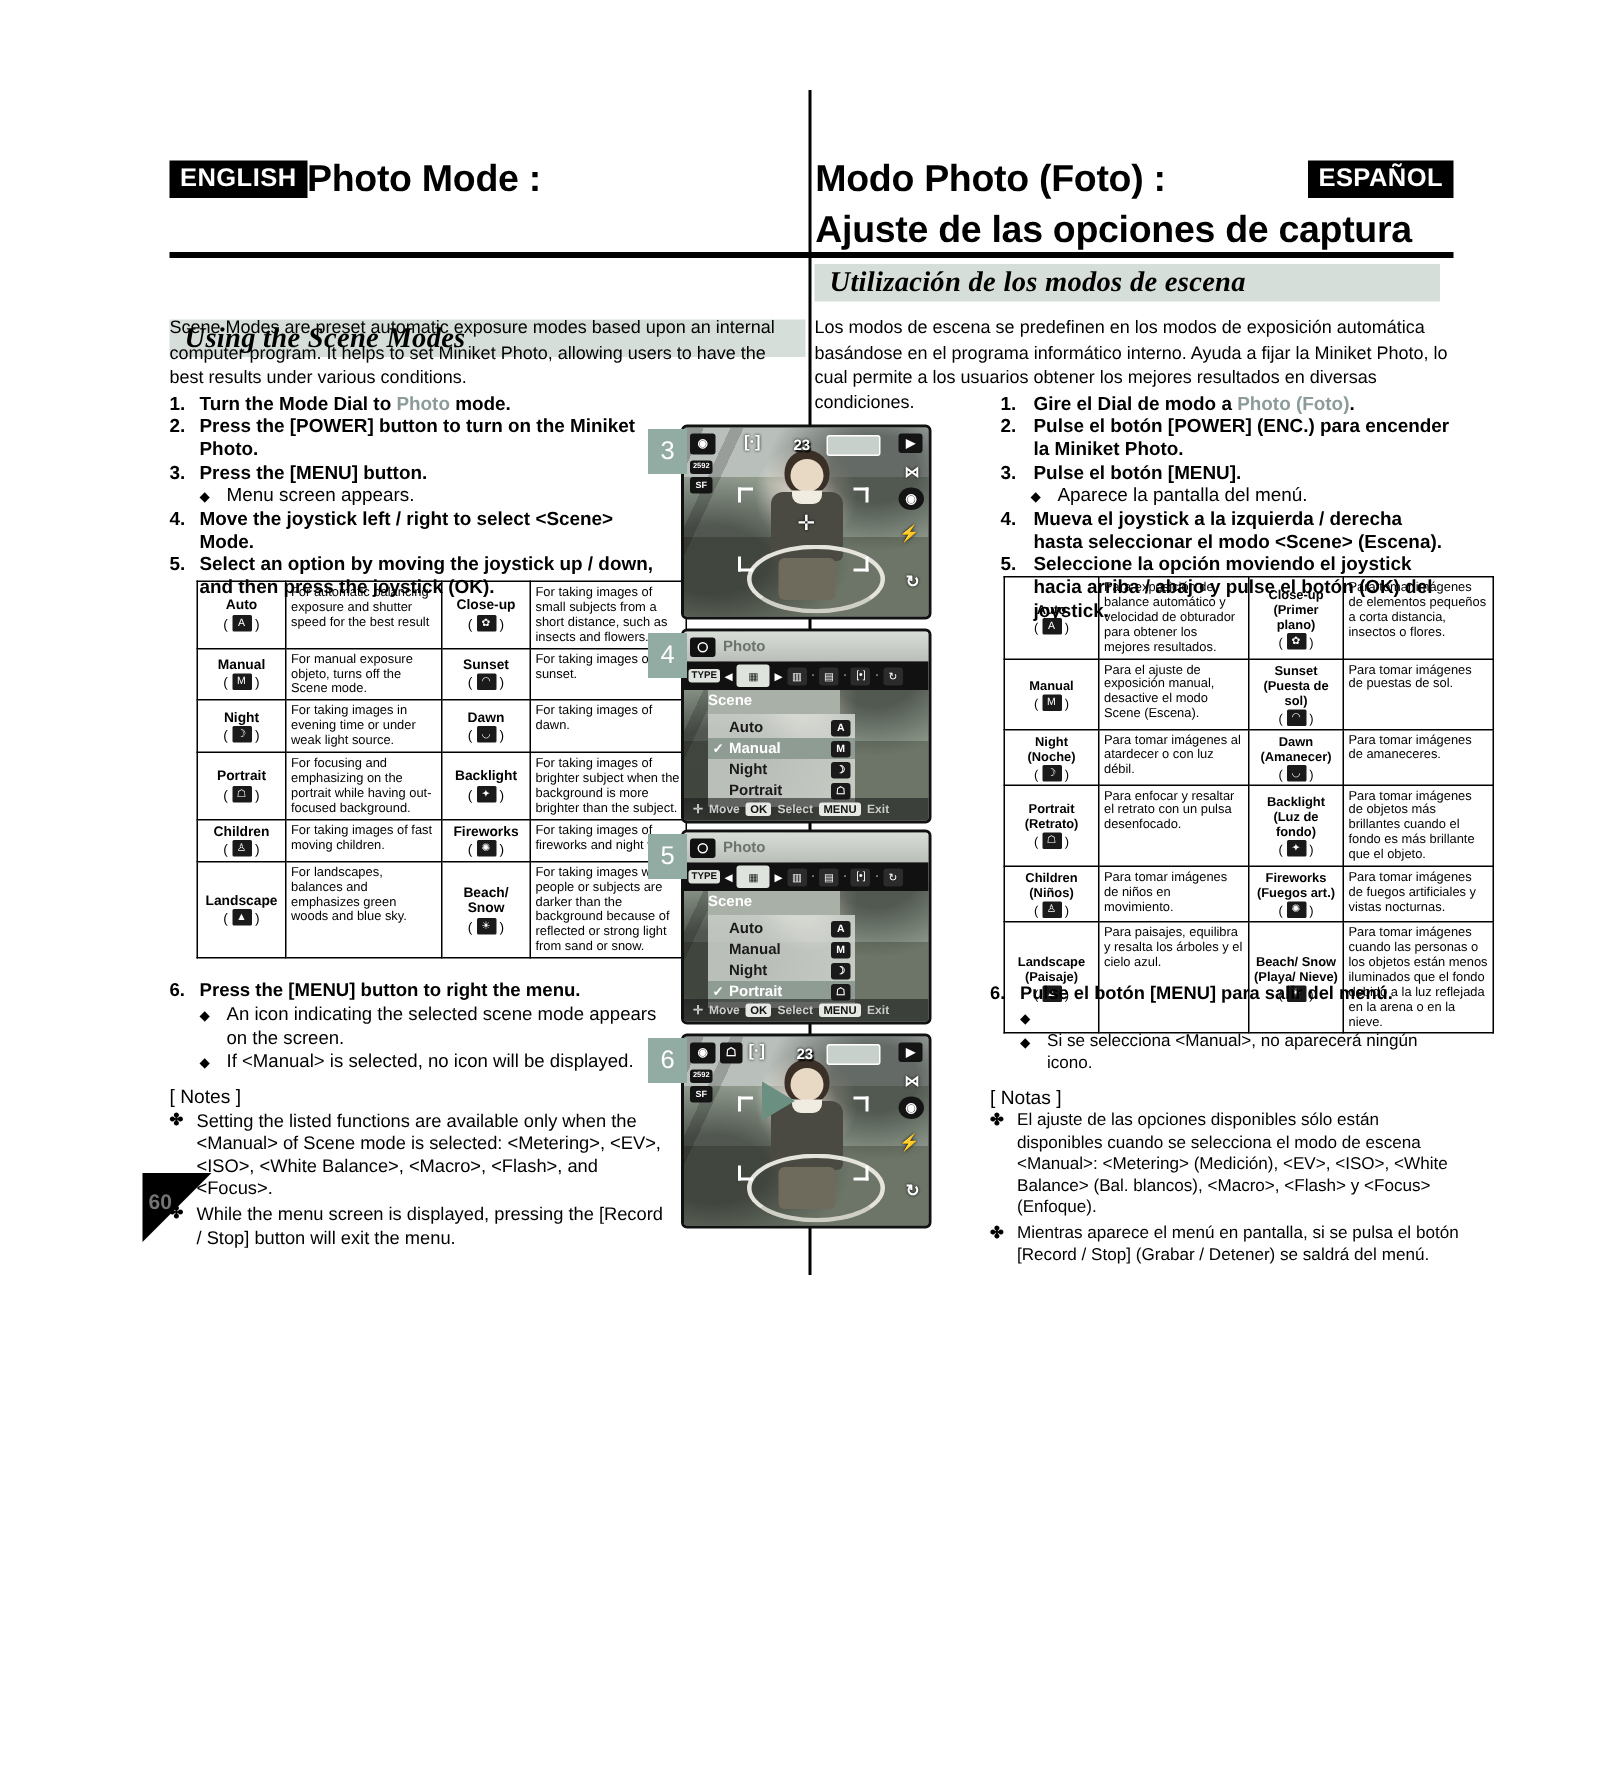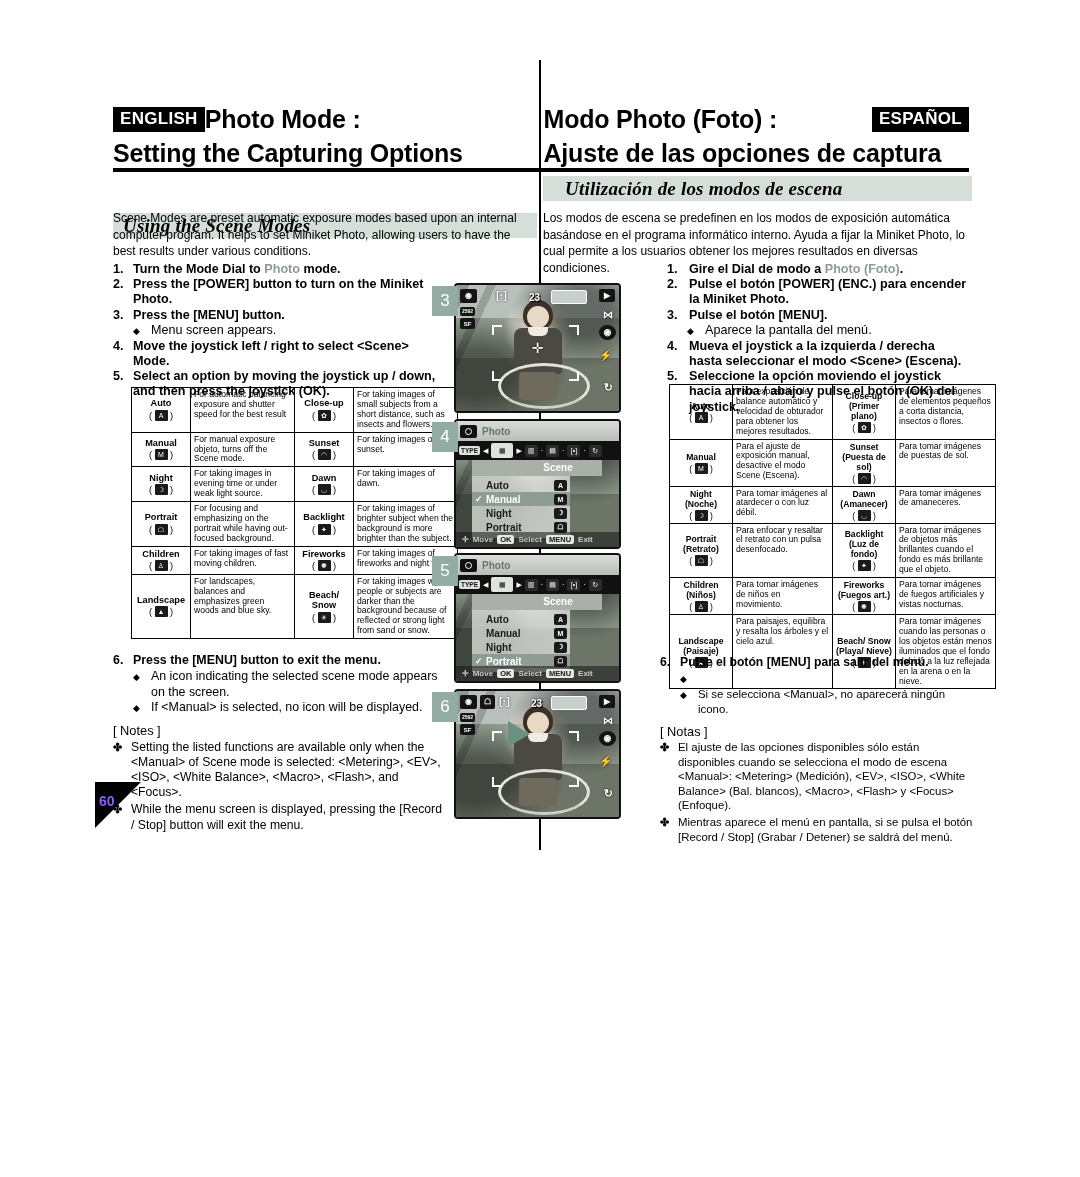--- a/index.html
+++ b/index.html
@@ -86,21 +86,21 @@
   }
 
   
   .sec-bar {
     position: absolute;
     top: 176px;
     height: 25px;
     background: #d6ded9;
   }
   .sec-bar.left  { left: 113px; width: 424px; margin-top: 37px; }
-  .sec-bar.right { left: 543px; width: 417px; padding-left: 12px; }
+  .sec-bar.right { left: 543px; width: 417px; }
   .sec-bar span {
     display: block;
     font-family: "Liberation Serif", serif;
     font-style: italic;
     font-weight: bold;
     font-size: 19px;
     padding: 2px 0 0 10px;
     letter-spacing: 0.2px;
   }
 
@@ -227,21 +227,21 @@
   .pagenum .tri {
     position: absolute;
     left: 0; top: 0;
     width: 0; height: 0;
     border-left: 46px solid #000;
     border-bottom: 46px solid transparent;
   }
   .pagenum .num {
     position: absolute;
     left: 4px; top: 11px;
-    color: #8b5cf6;
+    color: #737373;
     font-weight: bold;
     font-size: 14px;
   }
 
   
   .shot {
     position: absolute;
     width: 185px;
     height: 130px;
   }
@@ -457,23 +457,22 @@
   .menu-tabs .arrow { font-size: 7px; }
   .menu-tabs .dot { font-size: 7px; }
   .menu-sub {
     position: absolute;
     left: 16px; top: 39px;
     width: 88px; height: 16px;
     background: #a9b0a8;
     color: #fff;
     font-size: 10px;
     font-weight: bold;
-    text-align: center;
+    text-align: left;
     line-height: 16px;
-    padding-left: 42px;
   }
   .menu-list {
     position: absolute;
     left: 16px; top: 55px;
     width: 98px;
     background: rgba(222,226,220,0.78);
     padding: 2px 0 4px 0;
   }
   .menu-item {
     position: relative;
@@ -546,21 +545,20 @@
 
   <div class="col-divider"></div>
 
   <div class="header">
     <div class="hdr-row">
       <div class="hdr-left">
         <div class="hdr-line1">
           <span class="lang-badge">ENGLISH</span>
           <span class="hdr-title">Photo Mode :</span>
         </div>
-        <div class="hdr-line2">Setting the Capturing Options</div>
       </div>
       <div class="hdr-right">
         <div class="hdr-line1">
           <span class="hdr-title">Modo Photo (Foto) :</span>
           <span class="lang-badge">ESPAÑOL</span>
         </div>
         <div class="hdr-line2">Ajuste de las opciones de captura</div>
       </div>
     </div>
   </div>
@@ -780,21 +778,21 @@
           <span class="ico-wrap">( <span class="ico">☀</span> )</span>
         </td>
         <td class="desc">Para tomar imágenes cuando las personas o los objetos están menos iluminados que el fondo debido a la luz reflejada en la arena o en la nieve.</td>
       </tr>
     </tbody>
   </table>
 
   <div class="tail left">
     <div class="step">
       <span class="step-num">6.</span>
-      <span class="step-txt">Press the [MENU] button to exit the menu.</span>
+      <span class="step-txt">Press the [MENU] button to right the menu.</span>
     </div>
     <div class="substep">
       <span class="bullet">◆</span>
       <span>An icon indicating the selected scene mode appears on the screen.</span>
     </div>
     <div class="substep">
       <span class="bullet">◆</span>
       <span>If &lt;Manual&gt; is selected, no icon will be displayed.</span>
     </div>
     <div class="notes-hdr">[ Notes ]</div>

